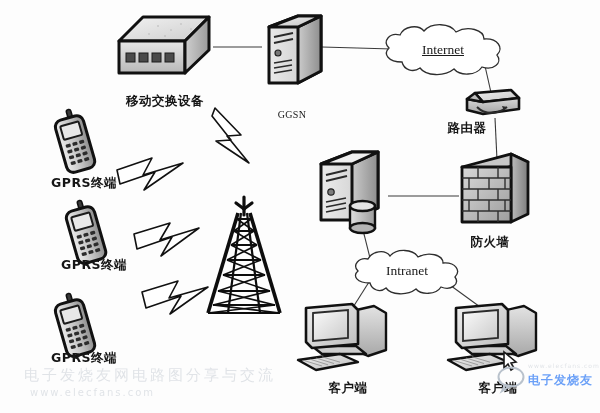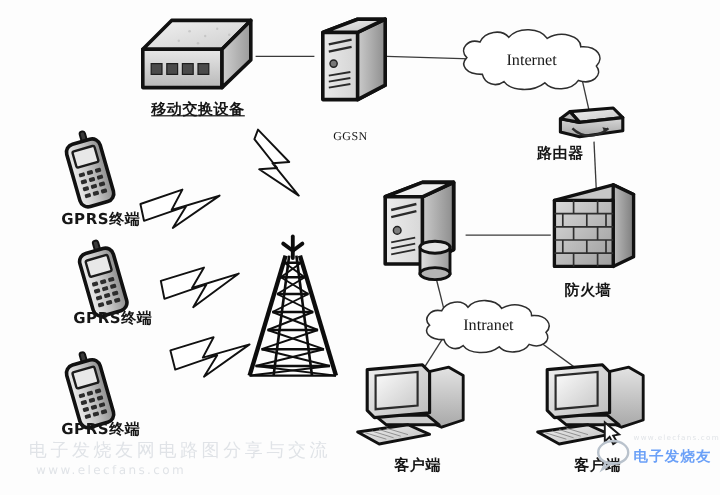--- a/index.html
+++ b/index.html
@@ -125,21 +125,21 @@
       <g fill="#b0b0b0" opacity=".5">
         <circle cx="45" cy="13" r="1.1"></circle>
           <circle cx="58" cy="17" r="1"></circle>
         <circle cx="36" cy="21" r="1"></circle>
           <circle cx="68" cy="11" r="1"></circle>
         <circle cx="52" cy="23" r="1.1"></circle>
           <circle cx="78" cy="16" r="1"></circle>
       </g>
     </svg>
   </div>
-  <div class="label cn" style="left:0;top:85px;width:330px;text-decoration:underline;">移动交换设备</div>
+  <div class="label cn" style="left:0;top:95px;width:330px;">移动交换设备</div>
 
   <div class="node" style="left:264px;top:13px;">
     <svg width="62" height="76" viewBox="0 0 62 76">
       <defs>
         <linearGradient id="gsFront" x1="0" y1="0" x2="1" y2="0">
           <stop offset="0%" stop-color="#e9e9e9"></stop>
             <stop offset="100%" stop-color="#c4c4c4"></stop>
         </linearGradient>
         <linearGradient id="gsSide" x1="0" y1="0" x2="1" y2="0">
           <stop offset="0%" stop-color="#cbcbcb"></stop>
@@ -175,21 +175,21 @@
                C4,19 12,10 22,13
                C26,4 40,2 46,9
                C54,0 72,1 78,10
                C90,3 106,8 106,17
                C120,16 126,26 119,33
                C125,41 115,49 104,45
                C98,54 82,54 76,47
                C66,55 48,54 42,46
                C35,51 26,48 24,40 Z" fill="#ffffff" stroke="#2e2e2e" stroke-width="1.3"></path>
     </svg>
-    <div class="cloud-text" style="left:0;top:20px;width:130px;">Internet</div>
+    <div class="cloud-text" style="left:0;top:20px;width:130px;text-decoration:underline;">Internet</div>
   </div>
 
   <div class="node" style="left:463px;top:87px;">
     <svg width="60" height="38" viewBox="0 0 60 38">
       <defs>
         <linearGradient id="grTop" x1="0" y1="0" x2="1" y2="1">
           <stop offset="0%" stop-color="#f0f0f0"></stop>
             <stop offset="100%" stop-color="#c6c6c6"></stop>
         </linearGradient>
         <linearGradient id="grFront" x1="0" y1="0" x2="0" y2="1">

